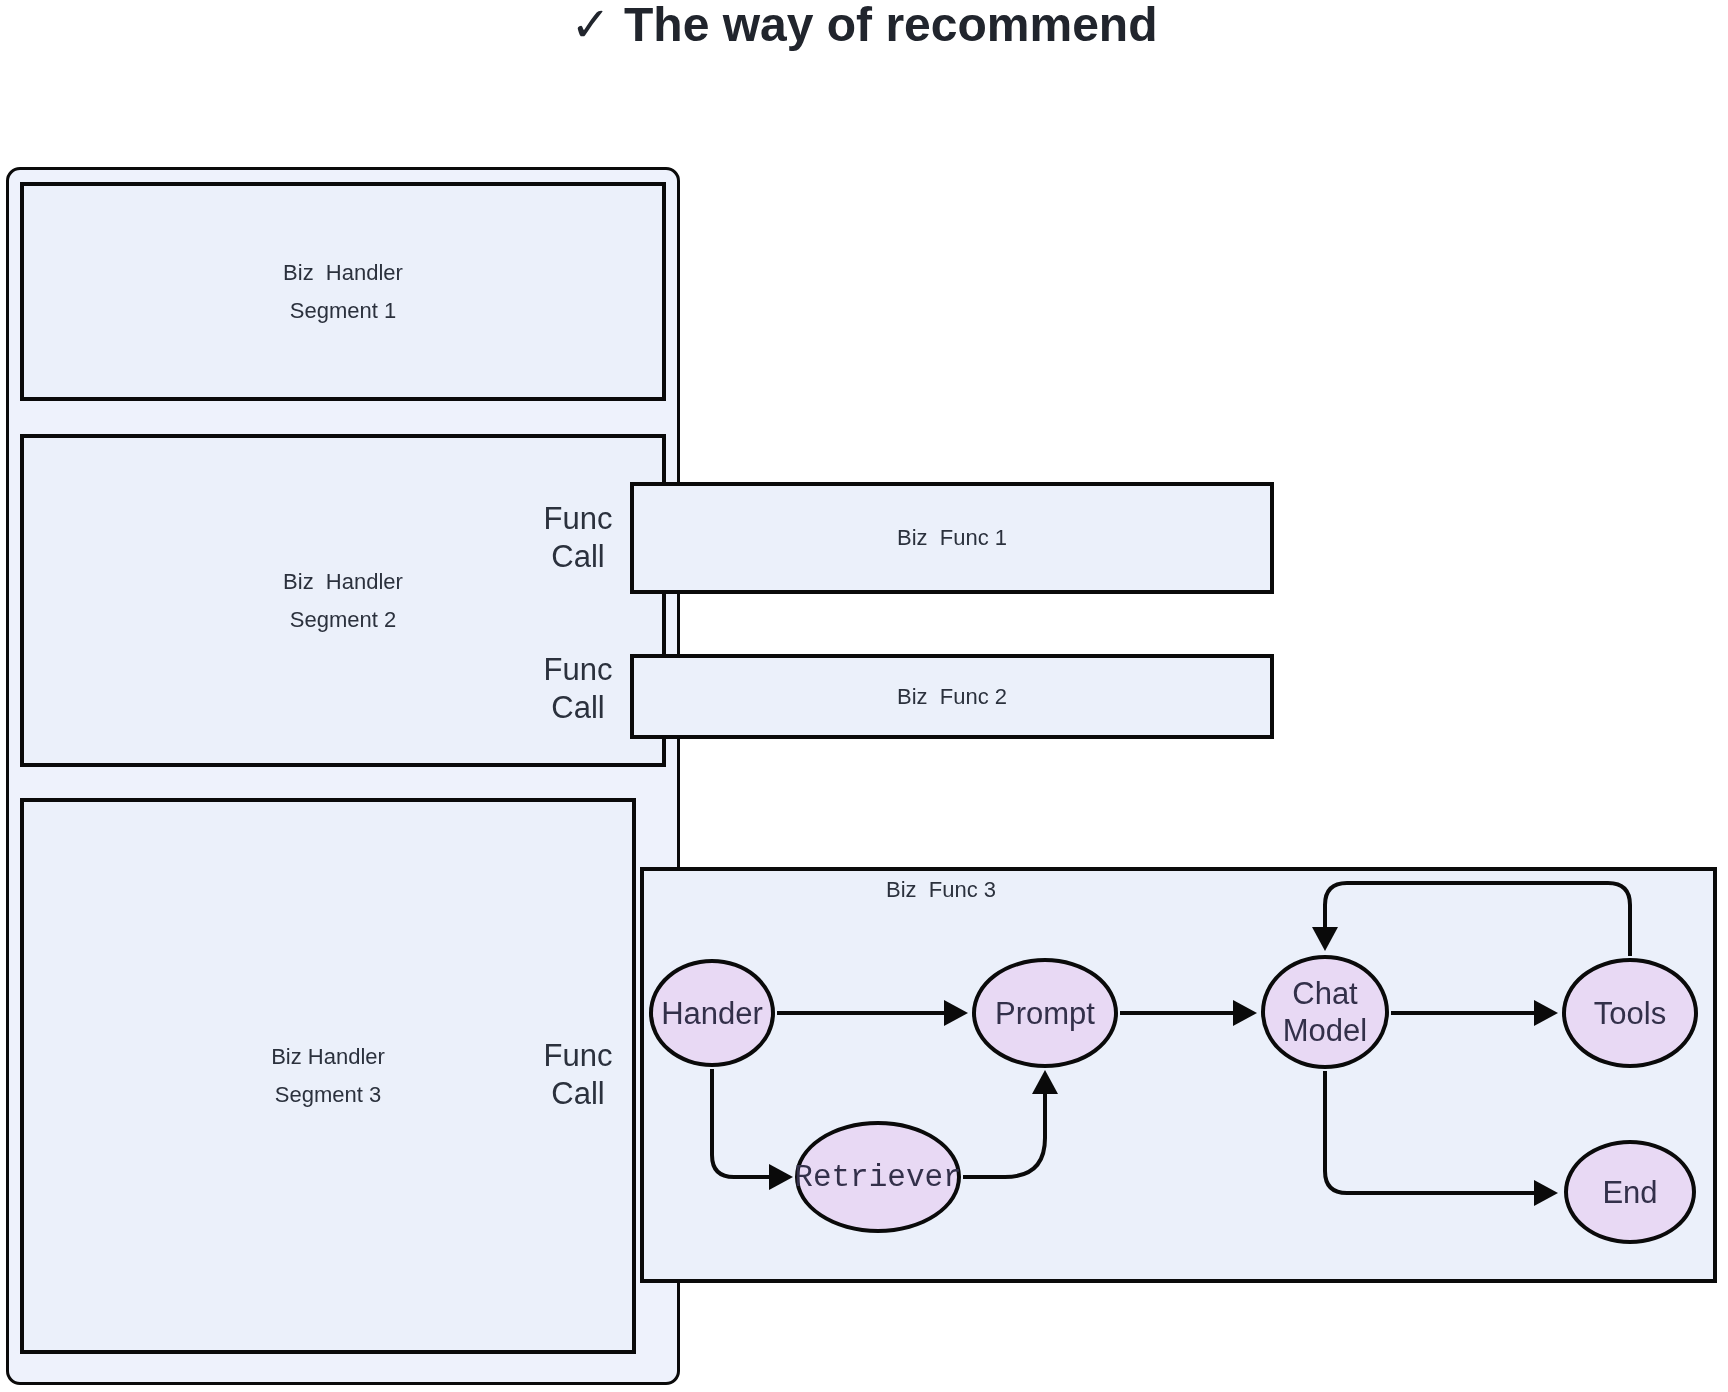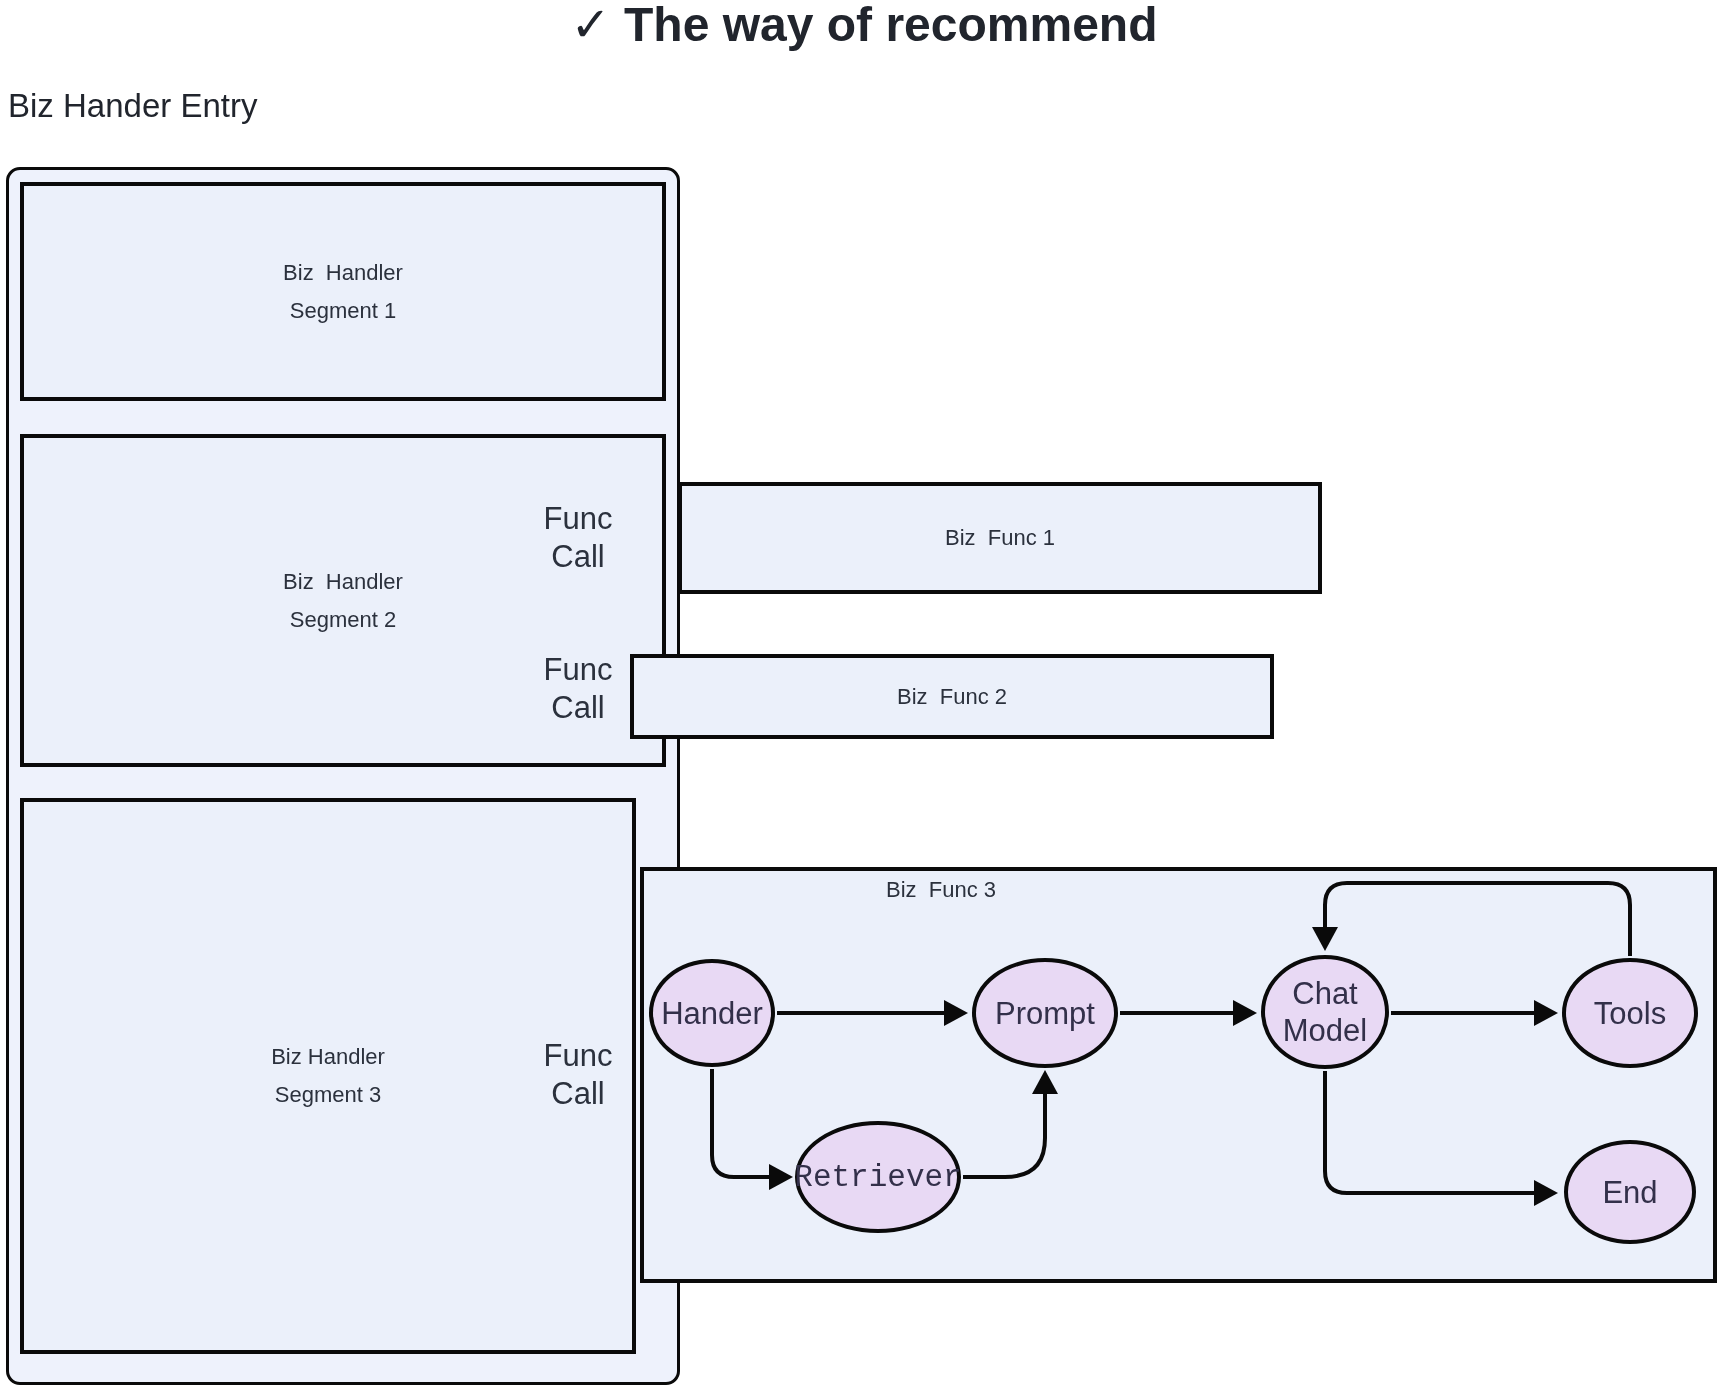--- a/index.html
+++ b/index.html
@@ -78,21 +78,21 @@
   .bf-box {
     position: absolute;
     background: #ebf0fa;
     border: 4px solid #0a0a0a;
     box-sizing: border-box;
     z-index: 4;
     display: flex;
     align-items: center;
     justify-content: center;
   }
-  .bf-box.bf-1 { left: 630px; top: 482px; width: 644px; height: 112px; margin-left: 48px; }
+  .bf-box.bf-1 { left: 630px; top: 482px; width: 644px; height: 112px; }
   .bf-box.bf-2 { left: 630px; top: 633px; width: 644px; height: 85px; margin-top: 21px; }
   .bf-box.bf-3 { left: 640px; top: 867px; width: 1077px; height: 416px; }
   .bf3-label {
     position: absolute;
     left: 831px; top: 871px;
     width: 220px;
     text-align: center;
     font-size: 22px;
     line-height: 38px;
     color: #2b313d;
@@ -138,21 +138,20 @@
   .node.n-retriever { left: 795px;  top: 1121px; width: 166px; height: 112px; font-family: Liberation Mono, monospace; }
   .node.n-end       { left: 1564px; top: 1140px; width: 132px; height: 104px; }
 </style>
 </head>
 <body>
 
 <div class="stage">
 
   <div class="title">✓ The way of recommend</div>
 
-  <div class="entry-label">Biz Hander Entry</div>
 
   <div class="container-box"></div>
 
   <div class="seg-box seg-1">
     <span class="box-label">Biz  Handler
 Segment 1</span>
   </div>
   <div class="seg-box seg-2">
     <span class="box-label">Biz  Handler
 Segment 2</span>

